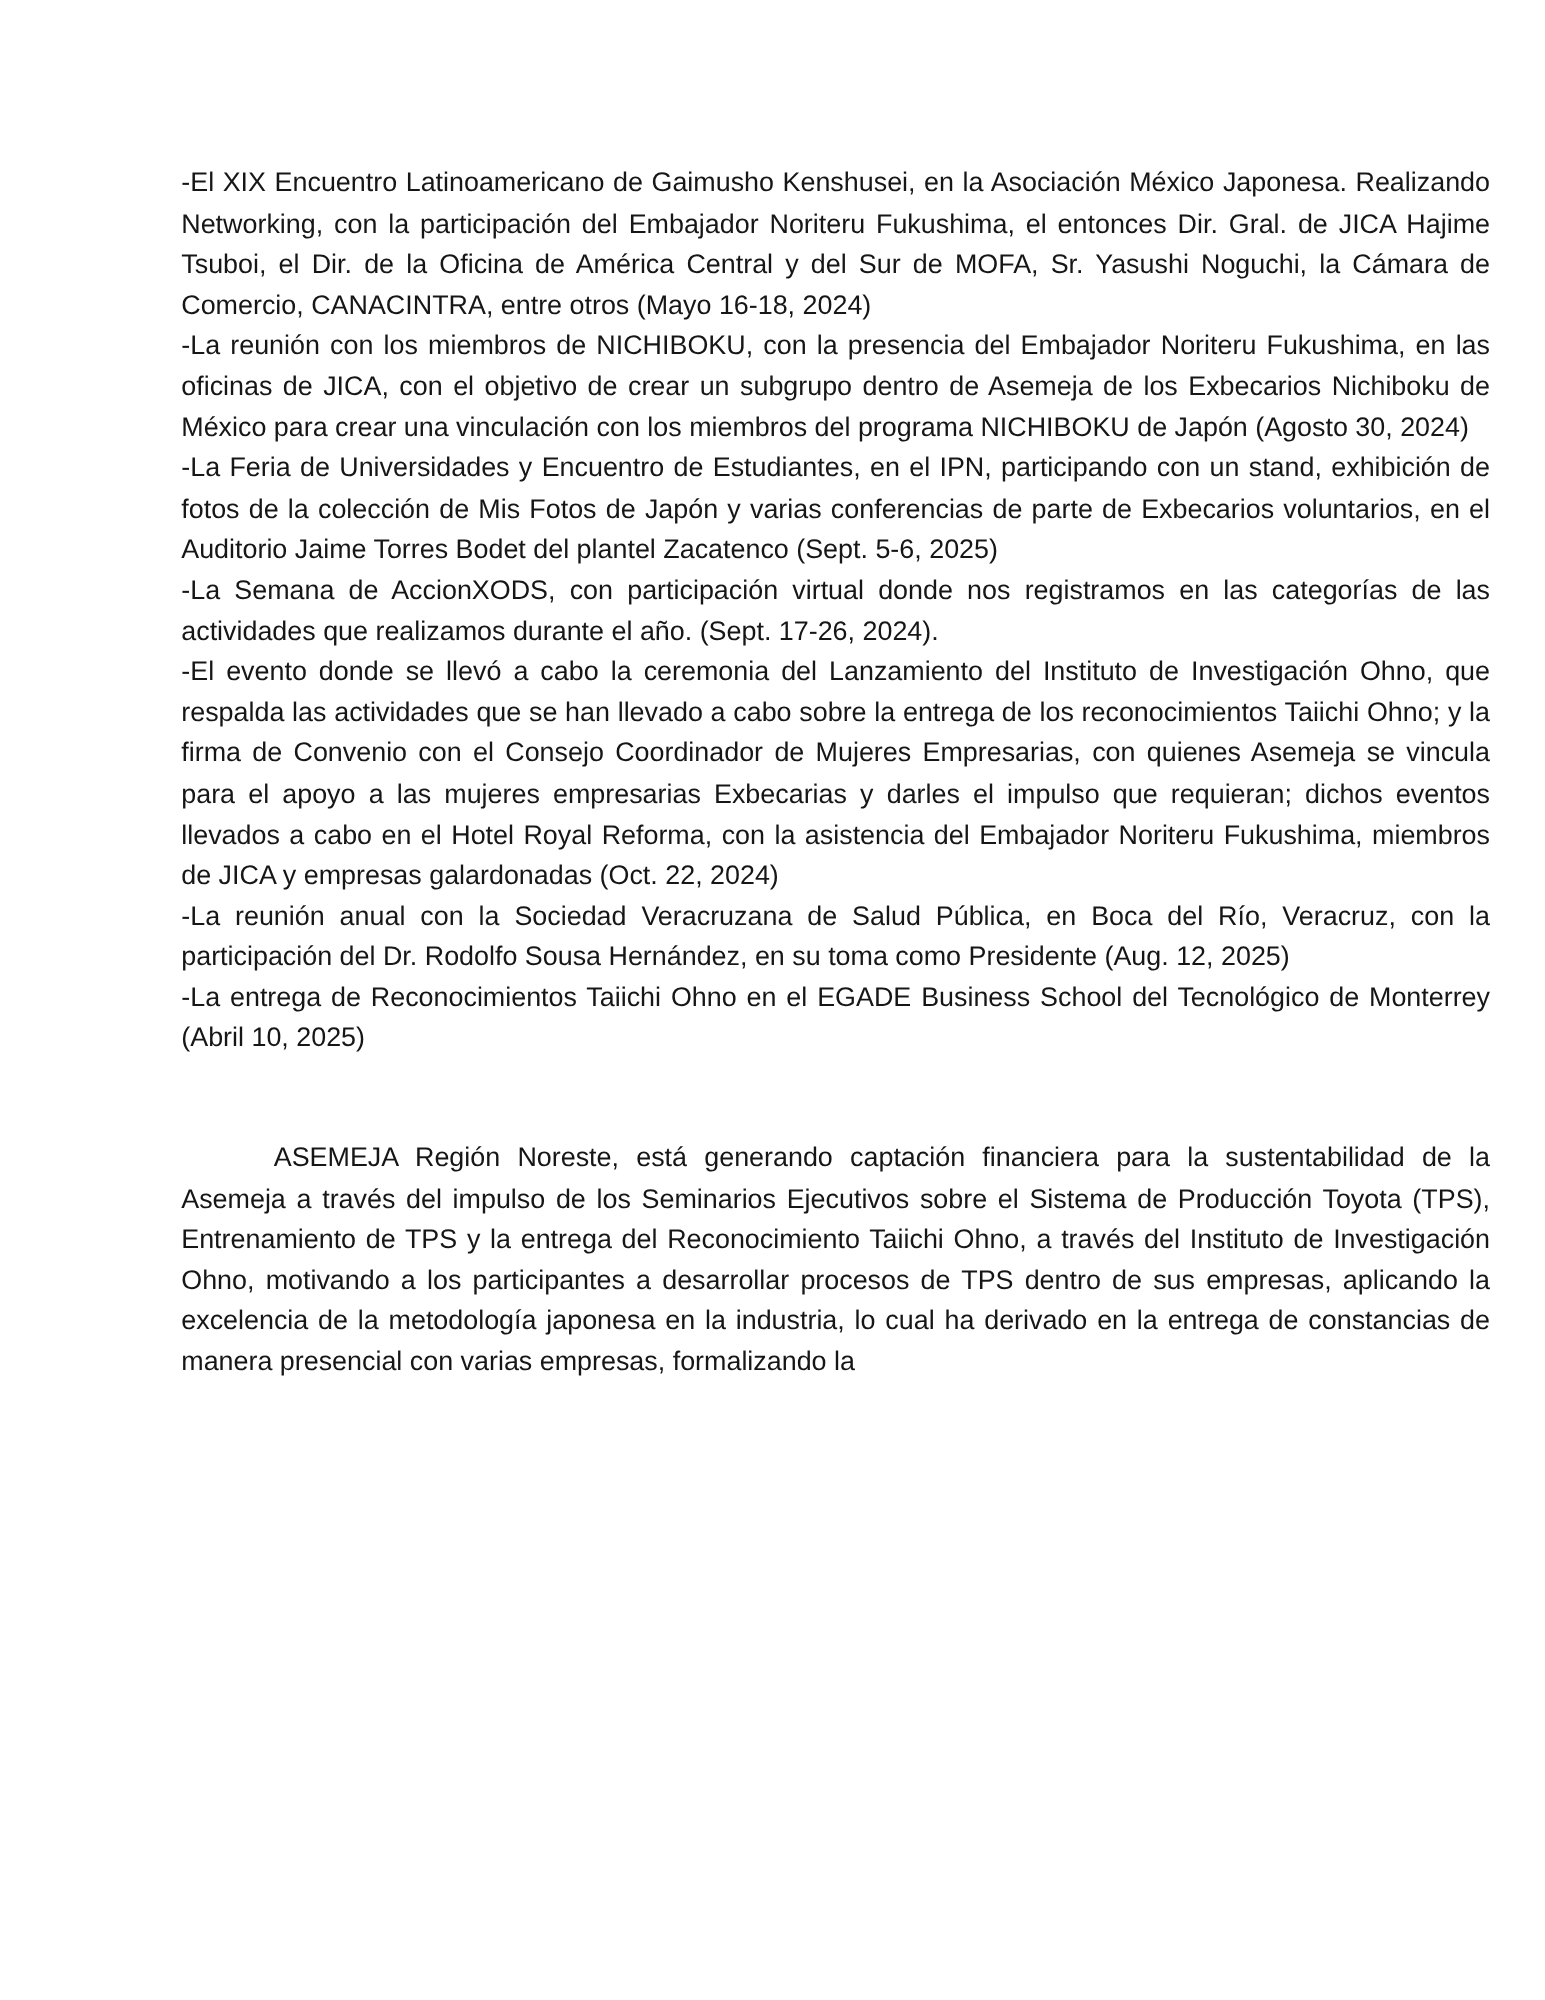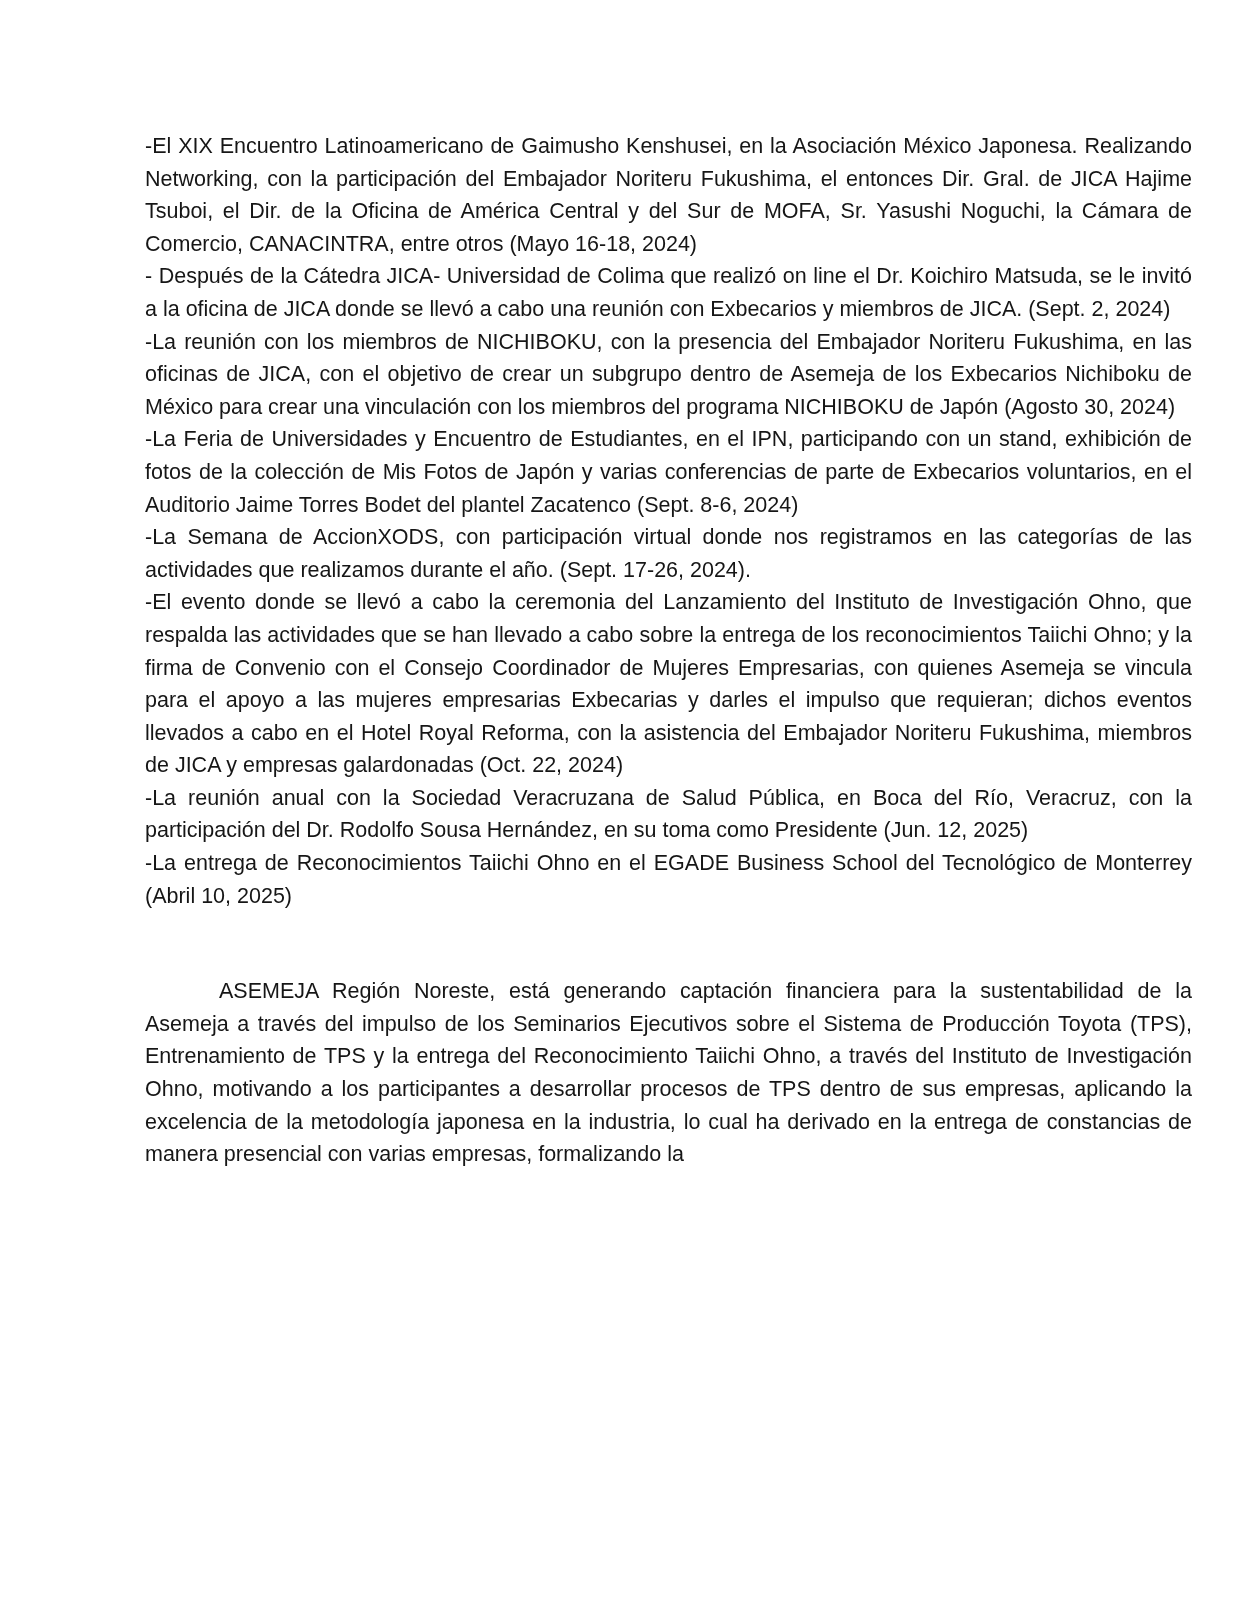--- a/index.html
+++ b/index.html
@@ -43,22 +43,21 @@
     padding: 0;
     text-indent: 74px;
   }
 </style>
 </head>
 <body>
 
 <div class="document-page">
   <div class="page-text">
     <p class="event-item">-El XIX Encuentro Latinoamericano de Gaimusho Kenshusei, en la Asociación México Japonesa. Realizando Networking, con la participación del Embajador Noriteru Fukushima, el entonces Dir. Gral. de JICA Hajime Tsuboi, el Dir. de la Oficina de América Central y del Sur de MOFA, Sr. Yasushi Noguchi, la Cámara de Comercio, CANACINTRA, entre otros (Mayo 16-18, 2024)</p>
-    <p class="event-item">- Después de la Cátedra JICA- Universidad de Colima que realizó on line el Dr. Koichiro Matsuda, se le invitó a la oficina de JICA donde se llevó a cabo una reunión con Exbecarios y miembros de JICA. (Sept. 2, 2024)</p>
     <p class="event-item">-La reunión con los miembros de NICHIBOKU, con la presencia del Embajador Noriteru Fukushima, en las oficinas de JICA, con el objetivo de crear un subgrupo dentro de Asemeja de los Exbecarios Nichiboku de México para crear una vinculación con los miembros del programa NICHIBOKU de Japón (Agosto 30, 2024)</p>
-    <p class="event-item">-La Feria de Universidades y Encuentro de Estudiantes, en el IPN, participando con un stand, exhibición de fotos de la colección de Mis Fotos de Japón y varias conferencias de parte de Exbecarios voluntarios, en el Auditorio Jaime Torres Bodet del plantel Zacatenco (Sept. 8-6, 2024)</p>
+    <p class="event-item">-La Feria de Universidades y Encuentro de Estudiantes, en el IPN, participando con un stand, exhibición de fotos de la colección de Mis Fotos de Japón y varias conferencias de parte de Exbecarios voluntarios, en el Auditorio Jaime Torres Bodet del plantel Zacatenco (Sept. 5-6, 2025)</p>
     <p class="event-item">-La Semana de AccionXODS, con participación virtual donde nos registramos en  las categorías de las actividades que realizamos durante el año. (Sept. 17-26, 2024).</p>
     <p class="event-item">-El evento donde se llevó a cabo la ceremonia del Lanzamiento del Instituto de Investigación Ohno, que respalda las actividades que se han llevado a cabo sobre la entrega de los reconocimientos Taiichi Ohno; y la firma de Convenio con el Consejo Coordinador de Mujeres Empresarias, con quienes Asemeja se vincula para el apoyo a las mujeres empresarias Exbecarias y darles el impulso que requieran; dichos eventos llevados a cabo en el Hotel Royal Reforma, con la asistencia del Embajador Noriteru Fukushima, miembros de JICA y empresas galardonadas (Oct. 22, 2024)</p>
-    <p class="event-item">-La reunión anual con la Sociedad Veracruzana de Salud Pública, en Boca del Río, Veracruz, con la participación del Dr. Rodolfo Sousa Hernández, en su toma como Presidente (Jun. 12, 2025)</p>
+    <p class="event-item">-La reunión anual con la Sociedad Veracruzana de Salud Pública, en Boca del Río, Veracruz, con la participación del Dr. Rodolfo Sousa Hernández, en su toma como Presidente (Aug. 12, 2025)</p>
     <p class="event-item">-La entrega de Reconocimientos Taiichi Ohno en el EGADE Business School del Tecnológico de Monterrey (Abril 10, 2025)</p>
     <p class="closing-paragraph">ASEMEJA Región Noreste, está generando  captación financiera para la sustentabilidad de la Asemeja a través del impulso de los Seminarios Ejecutivos sobre el Sistema de Producción Toyota (TPS), Entrenamiento de TPS y la entrega del Reconocimiento Taiichi Ohno, a través del Instituto de Investigación Ohno, motivando a los participantes a desarrollar procesos de TPS dentro de sus empresas, aplicando la excelencia de la metodología japonesa en la industria, lo cual ha derivado en la entrega de constancias de manera presencial con varias empresas, formalizando la</p>
   </div>
 </div>
 
 </body></html>

